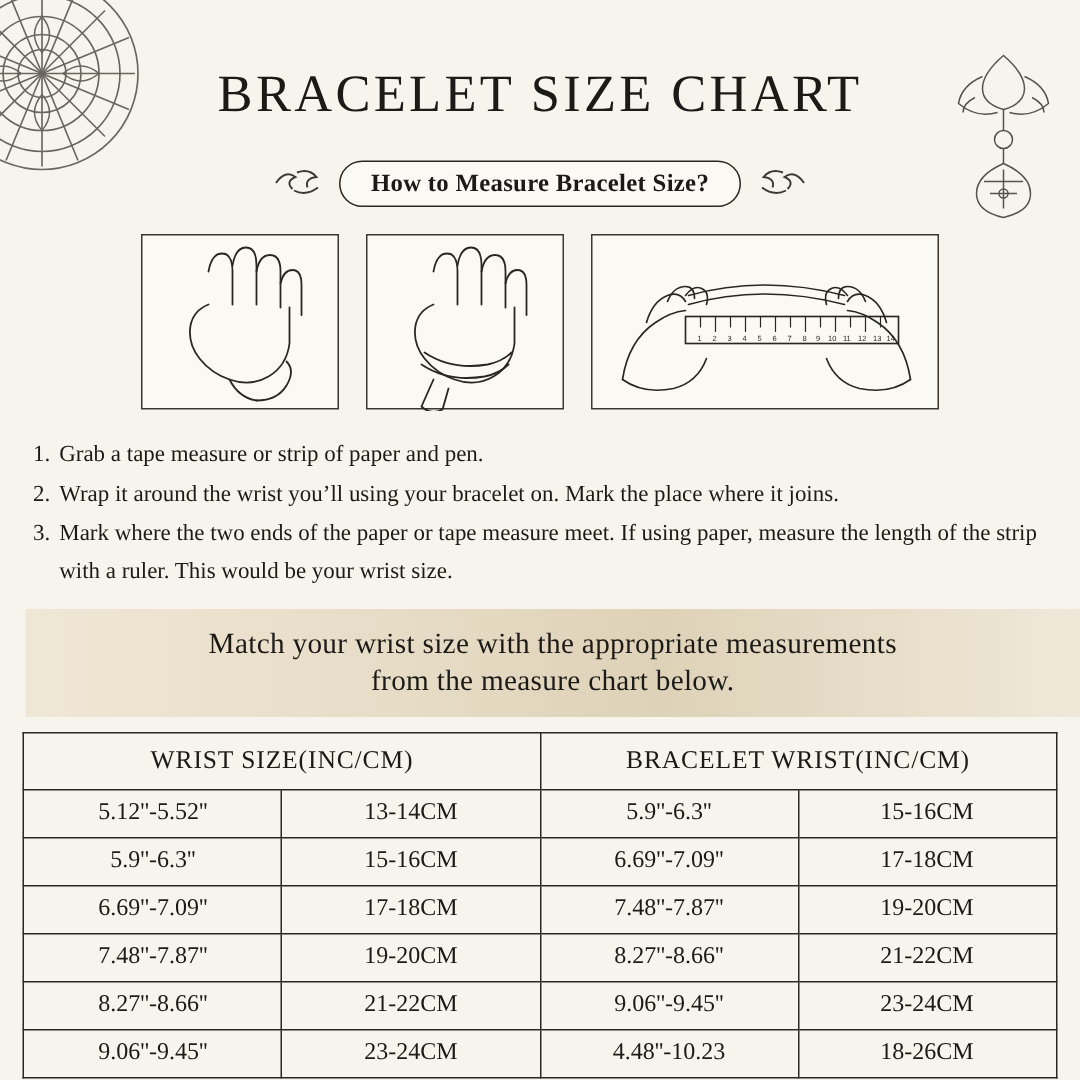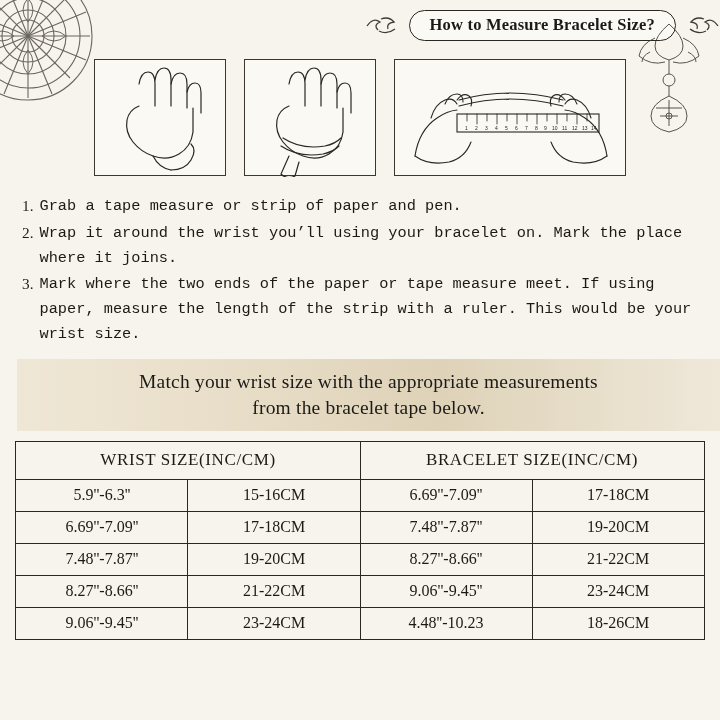--- a/index.html
+++ b/index.html
@@ -49,21 +49,21 @@
     font-size: 35px;
     letter-spacing: 2.2px;
     padding-top: 20px;
     font-weight: normal;
     font-family: "Liberation Serif", serif;
   }
 
   .subtitle-row {
     display: flex;
     align-items: center;
-    justify-content: flex-end;
+    justify-content: center;
     gap: 10px;
     margin-top: 10px;
   }
   .subtitle-pill {
     border: 1.4px solid #2a2722;
     border-radius: 16px;
     padding: 4px 20px 5px;
     font-size: 16.5px;
     font-weight: bold;
     letter-spacing: .2px;
@@ -95,21 +95,21 @@
     margin: 18px 22px 0 22px;
     font-size: 15.3px;
     line-height: 1.62;
   }
   .step {
     display: flex;
     gap: 6px;
     margin-bottom: 2px;
   }
   .step-num { white-space: nowrap; }
-  .step-txt { flex: 1; font-family: Liberation Mono, monospace; }
+  .step-txt { flex: 1; }
 
   
   .banner {
     margin-top: 12px;
     height: 72px;
     background: linear-gradient(90deg,#efe7d6 0%, #e7dcc6 35%, #ded2b8 60%, #efe8d9 100%);
     display: flex;
     flex-direction: column;
     align-items: center;
     justify-content: center;
@@ -195,20 +195,21 @@
       <path d="M43 44 L43 58"></path>
       <circle cx="43" cy="64" r="6"></circle>
       <path d="M43 70 L43 80"></path>
       <path d="M43 80 q-18 8 -18 20 q0 12 18 16 q18 -4 18 -16 q0 -12 -18 -20 Z"></path>
       <path d="M30 92 h26 M34 100 h18 M43 84 v26"></path>
       <circle cx="43" cy="100" r="3"></circle>
       <path d="M24 36 q-8 4 -8 10 M62 36 q8 4 8 10"></path>
     </g>
   </svg>
 
+  <h1 class="title">BRACELET SIZE CHART</h1>
 
   <div class="subtitle-row">
     <svg class="flourish" viewBox="0 0 34 22">
       <g fill="none" stroke="#2a2722" stroke-width="1.3">
         <path d="M2 11 q6 -9 13 -4 q-7 3 -2 8"></path>
         <path d="M16 4 q8 -3 13 3 q-8 1 -6 7"></path>
         <path d="M14 16 q8 4 16 -2"></path>
       </g>
     </svg>
     <div class="subtitle-pill">How to Measure Bracelet Size?</div>
@@ -307,47 +308,53 @@
       <span class="step-txt">Wrap it around the wrist you’ll using your bracelet on. Mark the place where it joins.</span>
     </div>
     <div class="step">
       <span class="step-num">3.</span>
       <span class="step-txt">Mark where the two ends of the paper or tape measure meet. If using paper, measure the length of the strip with a ruler. This would be your wrist size.</span>
     </div>
   </div>
 
   <div class="banner">
     <div>Match your wrist size with the appropriate measurements</div>
-    <div>from the bracelet tape below.</div>
+    <div>from the measure chart below.</div>
   </div>
 
   <table class="chart">
     <colgroup>
       <col class="col-a">
         <col class="col-b">
         <col class="col-c">
         <col class="col-d">
     </colgroup>
     <thead>
       <tr>
         <th colspan="2">
           <span class="th-inner">
             <span>WRIST SIZE</span>
             <span>(INC/CM)</span>
           </span>
         </th>
         <th colspan="2">
           <span class="th-inner">
-            <span>BRACELET SIZE</span>
+            <span>BRACELET WRIST</span>
             <span>(INC/CM)</span>
           </span>
         </th>
       </tr>
     </thead>
     <tbody>
+      <tr>
+        <td>5.12''-5.52''</td>
+        <td>13-14CM</td>
+        <td>5.9''-6.3''</td>
+        <td>15-16CM</td>
+      </tr>
       <tr>
         <td>5.9''-6.3''</td>
         <td>15-16CM</td>
         <td>6.69''-7.09''</td>
         <td>17-18CM</td>
       </tr>
       <tr>
         <td>6.69''-7.09''</td>
         <td>17-18CM</td>
         <td>7.48''-7.87''</td>

